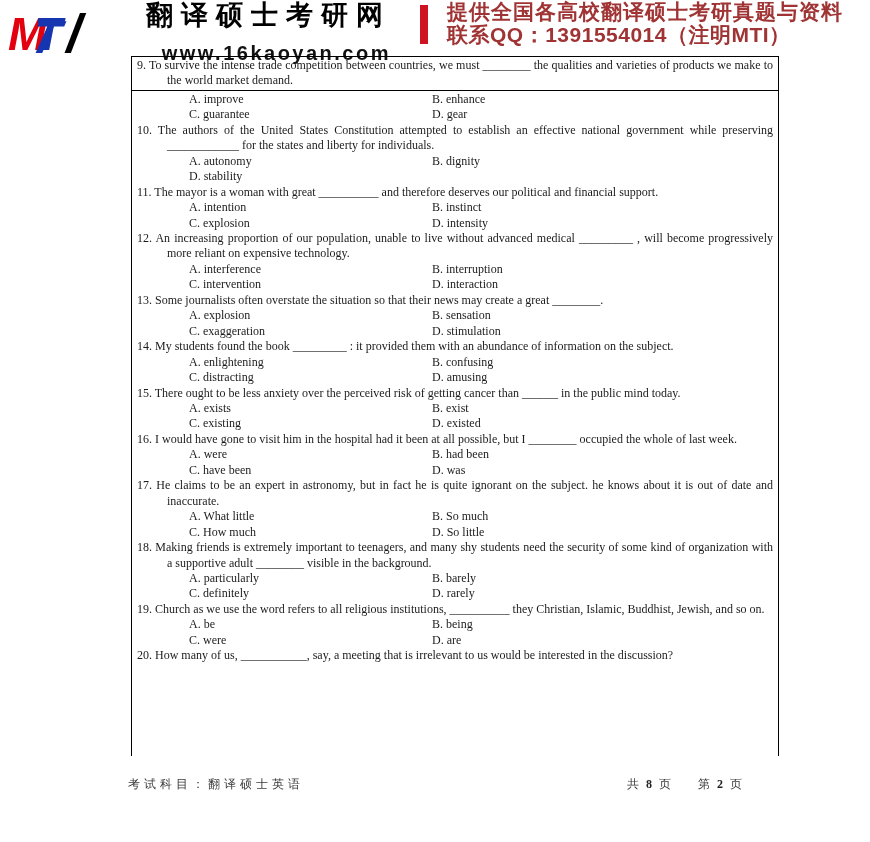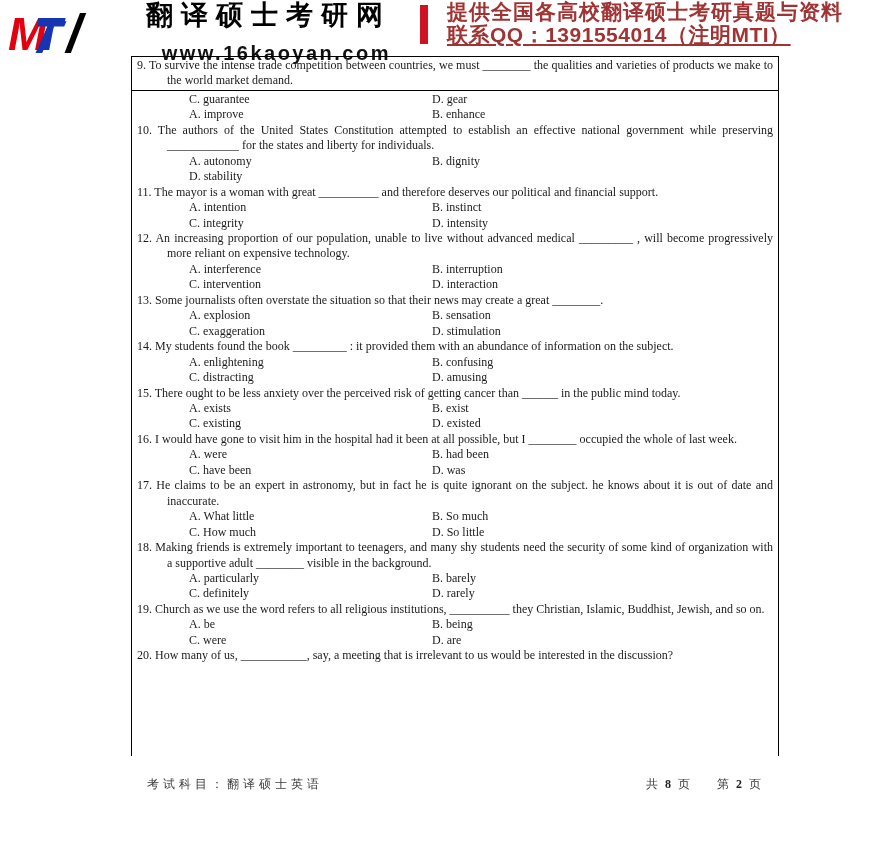--- a/index.html
+++ b/index.html
@@ -16,35 +16,35 @@
   .logo .lslash { font-size:54px; color:#000; font-weight:900; margin-left:6px; display:inline-block; transform:translateY(2px); }
 
   .brand { position:absolute; left:146px; top:2px; font-family:"Liberation Sans", sans-serif;text-align:right; }
   .site-name { font-size:27px; font-weight:900; color:#000; letter-spacing:8px; line-height:27px; white-space:nowrap; }
   .site-url  { font-size:20px; font-weight:900; color:#111; letter-spacing:2.5px; line-height:20px; margin-top:14px; white-space:nowrap; }
 
   .vsep { position:absolute; left:420px; top:5px; width:8px; height:39px; }
 
   .header-right { position:absolute; left:447px; top:0; font-family:"Liberation Sans", sans-serif; font-weight:bold; }
   .tagline { font-size:21px; line-height:23px; letter-spacing:1px; white-space:nowrap; }
-  .contact { font-size:21px; line-height:23px; letter-spacing:0.5px; white-space:nowrap;text-decoration:underline; }
+  .contact { font-size:21px; line-height:23px; letter-spacing:0.5px; white-space:nowrap; }
 
   
   .content-box { position:absolute; left:131px; top:56px; width:648px; height:700px;
                  border:1.6px solid #000; border-bottom:none; padding:1px 5px 0 5px;
                  font-size:12px; font-weight:normal; line-height:15.45px; overflow:hidden; }
   .stem { text-align:justify; padding-left:30px; text-indent:-30px; }
   .stem.flush { padding-left:2px; text-indent:-2px; }
   .rule { border-top:1.6px solid #000; margin:1px -5px 1px -5px; height:0; }
   .opt-row { display:flex; padding-left:52px; }
   .opt.c1 { width:243px; flex:0 0 243px; }
   .opt.c2 { flex:1; }
 
   
-  .footer { position:absolute; left:147px; top:776px; width:616px; display:flex;
+  .footer { position:absolute; left:128px; top:776px; width:616px; display:flex;
             justify-content:space-between; align-items:baseline;
             font-size:12px; color:#3a3a3a;text-align:right; }
   .subject { letter-spacing:4px; }
   .pageinfo { letter-spacing:2px; white-space:nowrap; }
   .pageinfo .num { font-weight:bold; color:#222; }
   .pageinfo .grp + .grp { margin-left:20px; }
 </style>
 </head>
 <body>
 
@@ -62,46 +62,46 @@
     <div class="contact">联系QQ：1391554014（注明MTI）</div>
   </div>
 </div>
 
 <div class="content-box">
   <div id="questions">
       <div>
         <p class="stem">9. To survive the intense trade competition between countries, we must ________ the qualities and varieties of products we make to the world market demand.</p>
         <div class="rule"></div>
         <div class="opt-row">
+          <span class="opt c1">A. improve</span>
+          <span class="opt c2">B. enhance</span>
+        </div>
+        <div class="opt-row">
           <span class="opt c1">C. guarantee</span>
           <span class="opt c2">D. gear</span>
         </div>
-        <div class="opt-row">
-          <span class="opt c1">A. improve</span>
-          <span class="opt c2">B. enhance</span>
-        </div>
       </div>
       <div>
         <p class="stem">10. The authors of the United States Constitution attempted to establish an effective national government while preserving ____________ for the states and liberty for individuals.</p>
         <div class="opt-row">
           <span class="opt c1">A. autonomy</span>
           <span class="opt c2">B. dignity</span>
         </div>
         <div class="opt-row">
           <span class="opt c2">D. stability</span>
         </div>
       </div>
       <div>
         <p class="stem">11. The mayor is a woman with great __________ and therefore deserves our political and financial support.</p>
         <div class="opt-row">
           <span class="opt c1">A. intention</span>
           <span class="opt c2">B. instinct</span>
         </div>
         <div class="opt-row">
-          <span class="opt c1">C. integrity</span>
+          <span class="opt c1">C. explosion</span>
           <span class="opt c2">D. intensity</span>
         </div>
       </div>
       <div>
         <p class="stem">12. An increasing proportion of our population, unable to live without advanced medical _________ , will become progressively more reliant on expensive technology.</p>
         <div class="opt-row">
           <span class="opt c1">A. interference</span>
           <span class="opt c2">B. interruption</span>
         </div>
         <div class="opt-row">

